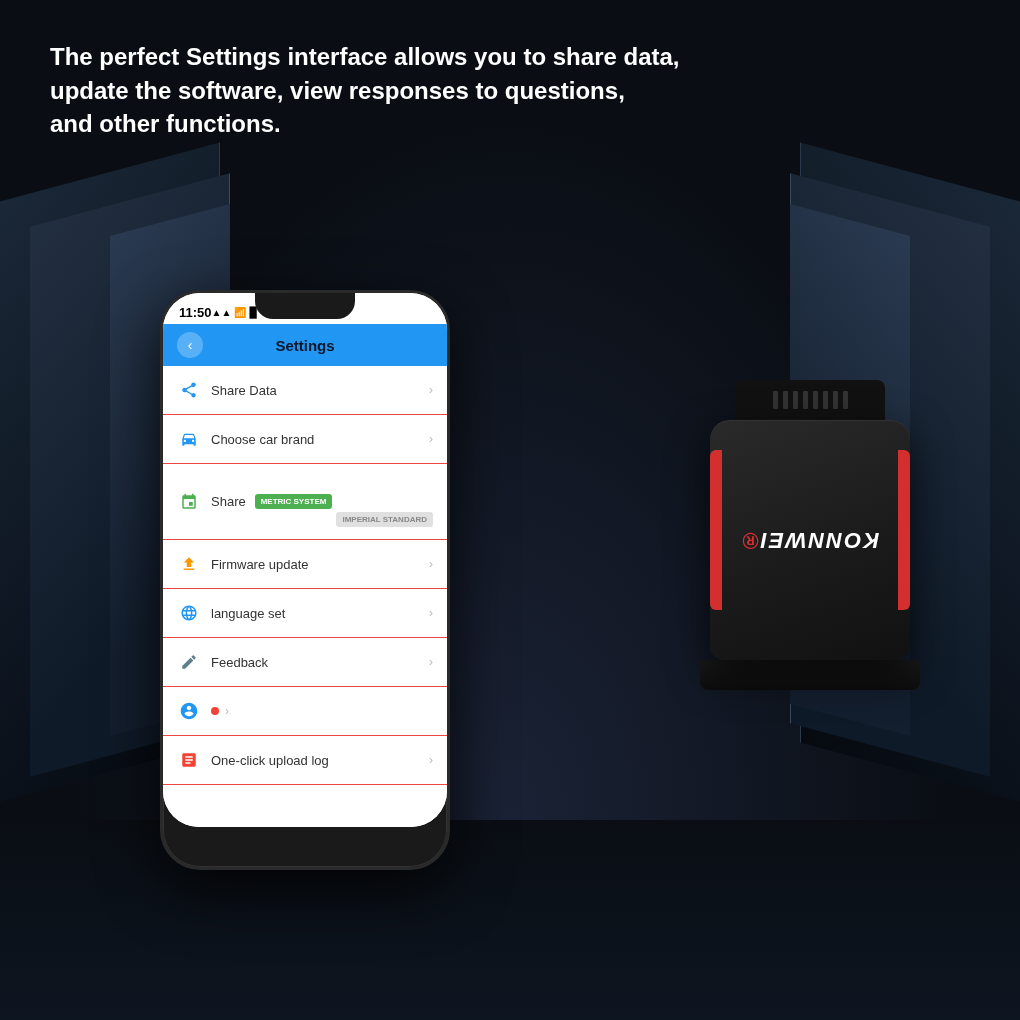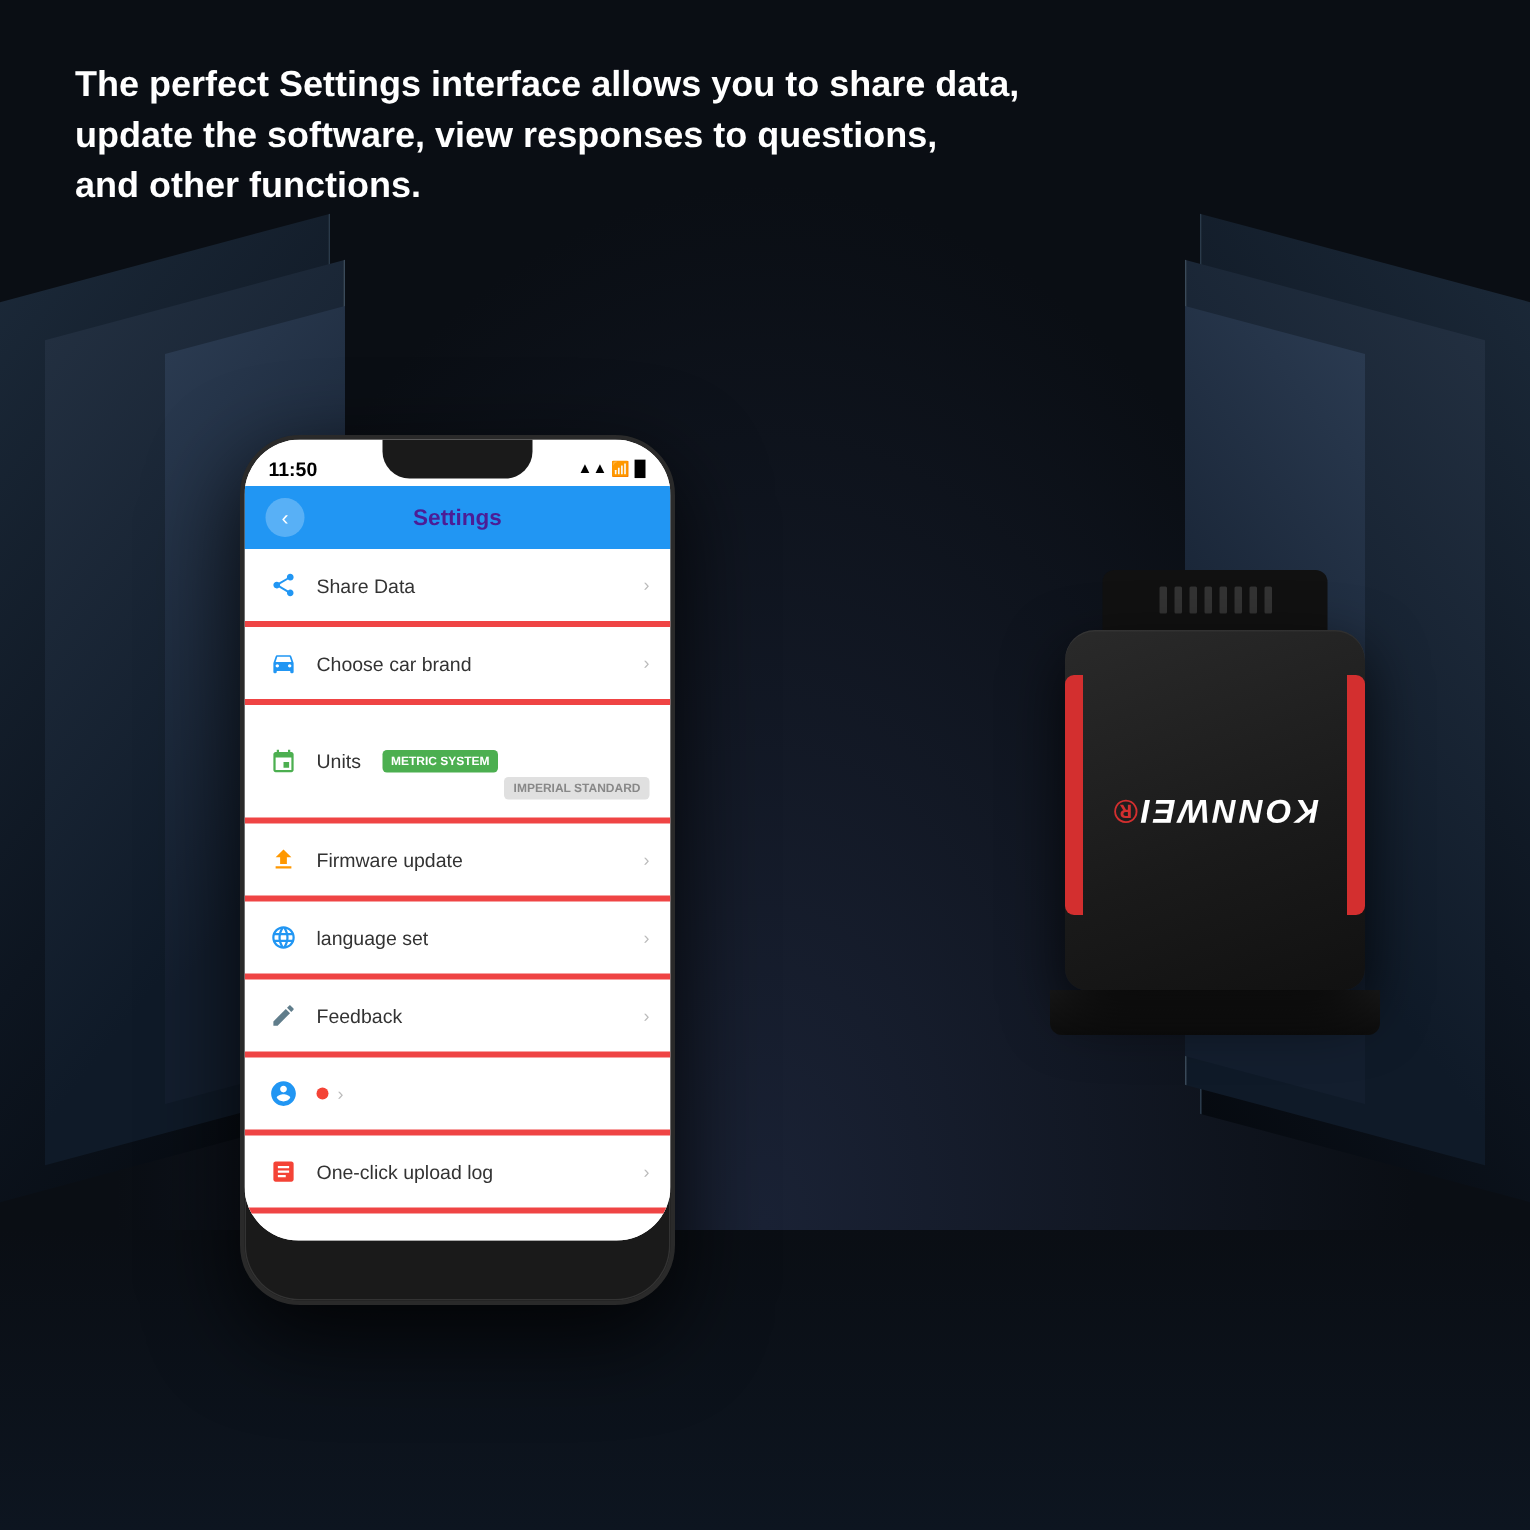--- a/index.html
+++ b/index.html
@@ -119,21 +119,20 @@
       background: #1a1a1a;
       border-radius: 0 0 18px 18px;
       z-index: 10;
     }
 
     
     .status-bar {
       background: white;
       padding: 8px 16px 4px;
       display: flex;
-      justify-content: space-between;
       align-items: center;
       font-size: 11px;
       font-weight: 600;
       color: #000;
       padding-top: 12px;
     }
 
     .status-time {
       font-size: 13px;
       font-weight: 700;
@@ -161,36 +160,36 @@
       border-radius: 50%;
       display: flex; align-items: center; justify-content: center;
       color: white;
       font-size: 14px;
     }
 
     .header-title {
       position: absolute;
       left: 50%;
       transform: translateX(-50%);
-      color: #4c1d95;
+      color: #0f172a;
       font-size: 15px;
       font-weight: 600;
     }
 
     
     .settings-list {
       background: white;
       flex: 1;
     }
 
     .settings-item {
       display: flex;
       align-items: center;
       padding: 12px 14px;
-      border-bottom: 4px solid #ef4444;
+      border-bottom: 1px solid #ef4444;
       cursor: pointer;
     }
 
     .item-icon {
       width: 24px;
       height: 24px;
       margin-right: 10px;
       display: flex;
       align-items: center;
       justify-content: center;
@@ -431,21 +430,21 @@
           <span class="item-label">Choose car brand</span>
           <span class="item-arrow">›</span>
         </div>
 
         <div class="settings-item">
           <div class="item-icon">
             <svg width="18" height="18" viewBox="0 0 24 24" fill="#4caf50">
                 <path d="M17 12h-5v5h5v-5zM16 1v2H8V1H6v2H5c-1.11 0-1.99.9-1.99 2L3 19c0 1.1.89 2 2 2h14c1.1 0 2-.9 2-2V5c0-1.1-.9-2-2-2h-1V1h-2zm3 18H5V8h14v11z"></path>
               </svg>
           </div>
-          <span class="item-label">Units</span>
+          <span class="item-label">Share</span>
           <div class="units-toggle">
             <span class="toggle-metric">METRIC SYSTEM</span>
             <span class="toggle-imperial">IMPERIAL STANDARD</span>
           </div>
         </div>
 
         <div class="settings-item">
           <div class="item-icon">
             <svg width="18" height="18" viewBox="0 0 24 24" fill="#ff9800">
                 <path d="M9 16h6v-6h4l-7-7-7 7h4zm-4 2h14v2H5z"></path>

